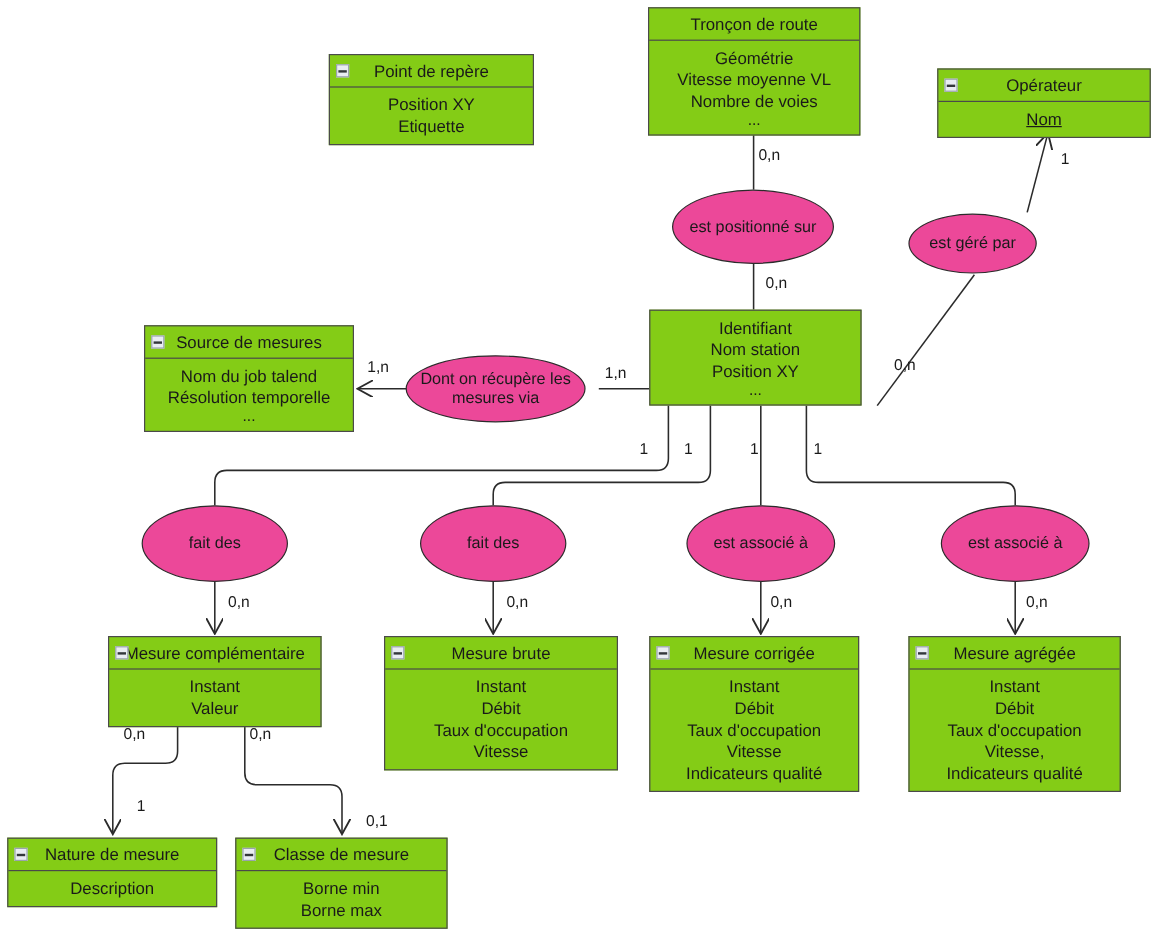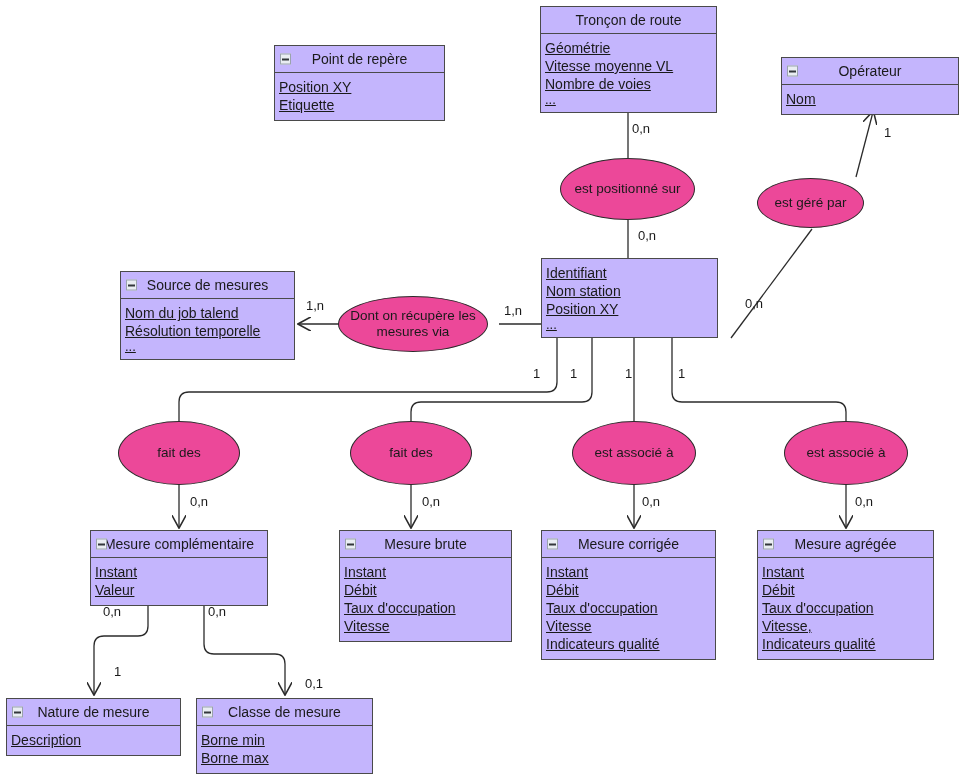--- a/index.html
+++ b/index.html
@@ -21,21 +21,21 @@
     position: absolute;
     left: 0;
     top: 0;
     width: 963px;
     height: 780px;
     pointer-events: none;
   }
   .entity {
     position: absolute;
     border: 1px solid #4a4a4a;
-    background: #c4b5fd;
+    background: #84cc16;
     box-sizing: border-box;
     z-index: 2;
   }
   .ent-head {
     position: relative;
     border-bottom: 1px solid #4a4a4a;
     text-align: center;
     font-size: 14px;
     color: #1a1a1a;
     padding: 5px 4px 5px 4px;
@@ -57,25 +57,25 @@
   .minus-icon::after {
     content: "";
     position: absolute;
     left: 1px;
     top: 4px;
     width: 7px;
     height: 2px;
     background: #33373b;
   }
   .ent-body {
+    text-align: center;
     font-size: 14px;
     color: #1a1a1a;
     padding: 5px 4px 6px 4px;
     line-height: 18px;
-    text-decoration: underline;
   }
   .attr { white-space: nowrap; }
   .attr.key { text-decoration: underline; }
   .attr.dots { line-height: 13px; font-size: 13px; }
 
   .rel {
     position: absolute;
     border: 1px solid #2b2b2b;
     border-radius: 50%;
     background: #ec4899;
@@ -193,21 +193,21 @@
     <div class="ent-head">
       <span class="minus-icon"></span>
       <span>Mesure complémentaire</span>
     </div>
     <div class="ent-body">
       <div class="attr">Instant</div>
       <div class="attr">Valeur</div>
     </div>
   </div>
 
-  <div class="entity" style="left:339px; top:530px; width:173px;">
+  <div class="entity" style="left:320px; top:530px; width:195px;">
     <div class="ent-head">
       <span class="minus-icon"></span>
       <span>Mesure brute</span>
     </div>
     <div class="ent-body">
       <div class="attr">Instant</div>
       <div class="attr">Débit</div>
       <div class="attr">Taux d'occupation</div>
       <div class="attr">Vitesse</div>
     </div>

